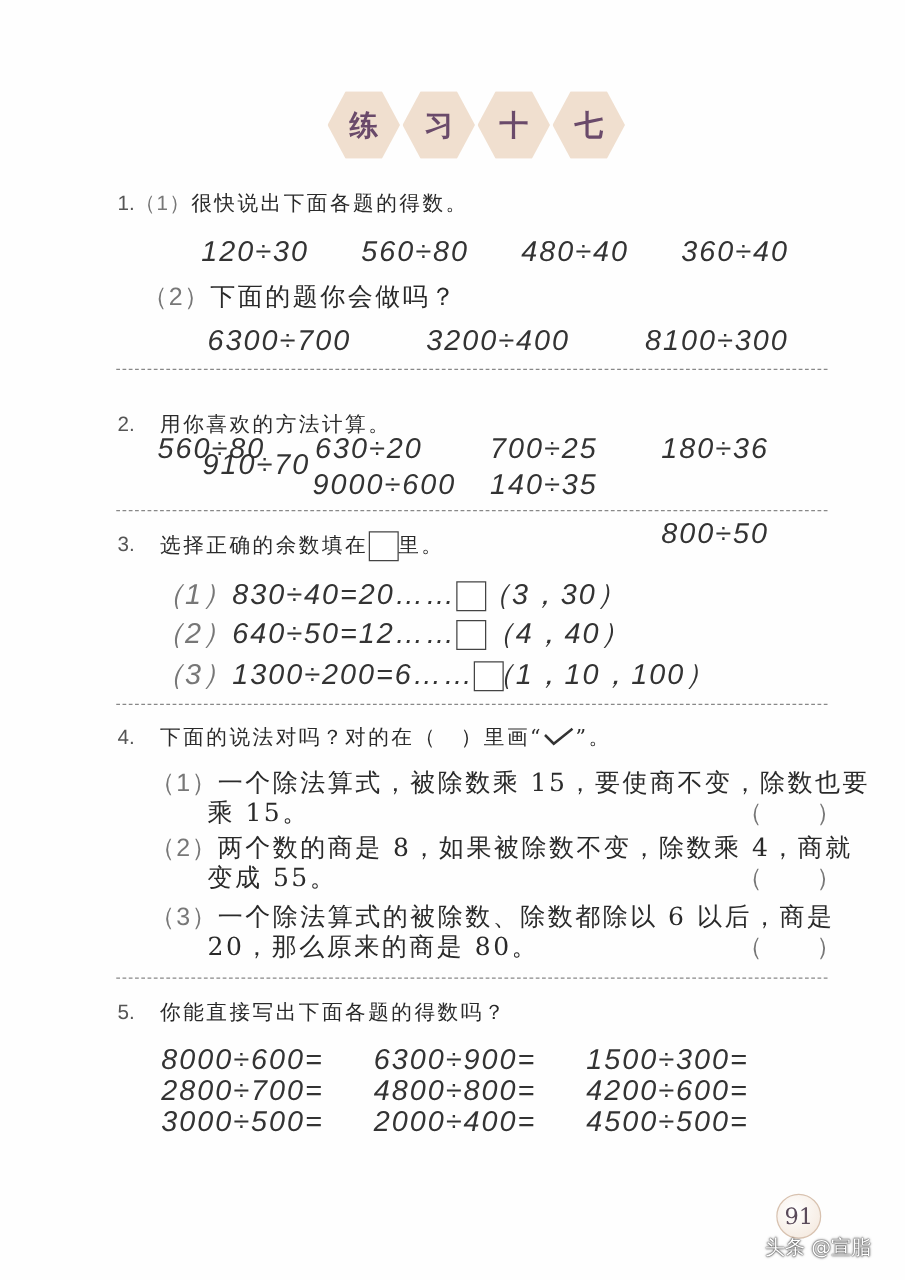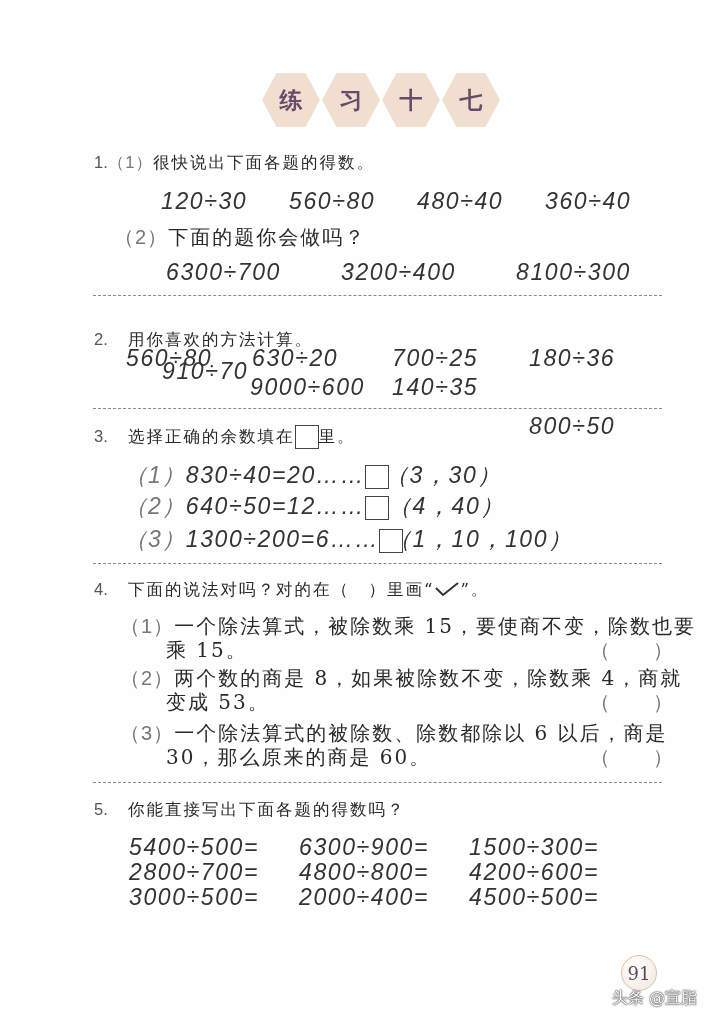--- a/index.html
+++ b/index.html
@@ -108,35 +108,35 @@
 
 <div class="sub" style="left:120px; top:613px;">
   <span class="paren">（1）</span><span>一个除法算式，被除数乘 15，要使商不变，除数也要</span>
 </div>
 <div class="sub" style="left:166px; top:637px;">乘 15。</div>
 <div class="sub paren" style="left:590px; top:637px;">（　　）</div>
 
 <div class="sub" style="left:120px; top:665px;">
   <span class="paren">（2）</span><span>两个数的商是 8，如果被除数不变，除数乘 4，商就</span>
 </div>
-<div class="sub" style="left:166px; top:689px;">变成 53。</div>
+<div class="sub" style="left:166px; top:689px;">变成 55。</div>
 <div class="sub paren" style="left:590px; top:689px;">（　　）</div>
 
 <div class="sub" style="left:120px; top:720px;">
   <span class="paren">（3）</span><span>一个除法算式的被除数、除数都除以 6 以后，商是</span>
 </div>
-<div class="sub" style="left:166px; top:744px;">30，那么原来的商是 60。</div>
+<div class="sub" style="left:166px; top:744px;">20，那么原来的商是 80。</div>
 <div class="sub paren" style="left:590px; top:744px;">（　　）</div>
 
 <div class="dash" style="top:782px;"></div>
 
 <div class="q-head" style="left:94px; top:799px;">
   <span class="q-num" style="width:34px;">5.</span><span>你能直接写出下面各题的得数吗？</span>
 </div>
-<div class="expr" style="left:129px; top:834px;">5400÷500=</div>
+<div class="expr" style="left:129px; top:834px;">8000÷600=</div>
 <div class="expr" style="left:299px; top:834px;">6300÷900=</div>
 <div class="expr" style="left:469px; top:834px;">1500÷300=</div>
 <div class="expr" style="left:129px; top:859px;">2800÷700=</div>
 <div class="expr" style="left:299px; top:859px;">4800÷800=</div>
 <div class="expr" style="left:469px; top:859px;">4200÷600=</div>
 <div class="expr" style="left:129px; top:884px;">3000÷500=</div>
 <div class="expr" style="left:299px; top:884px;">2000÷400=</div>
 <div class="expr" style="left:469px; top:884px;">4500÷500=</div>
 
 <div class="page-badge">91</div>

